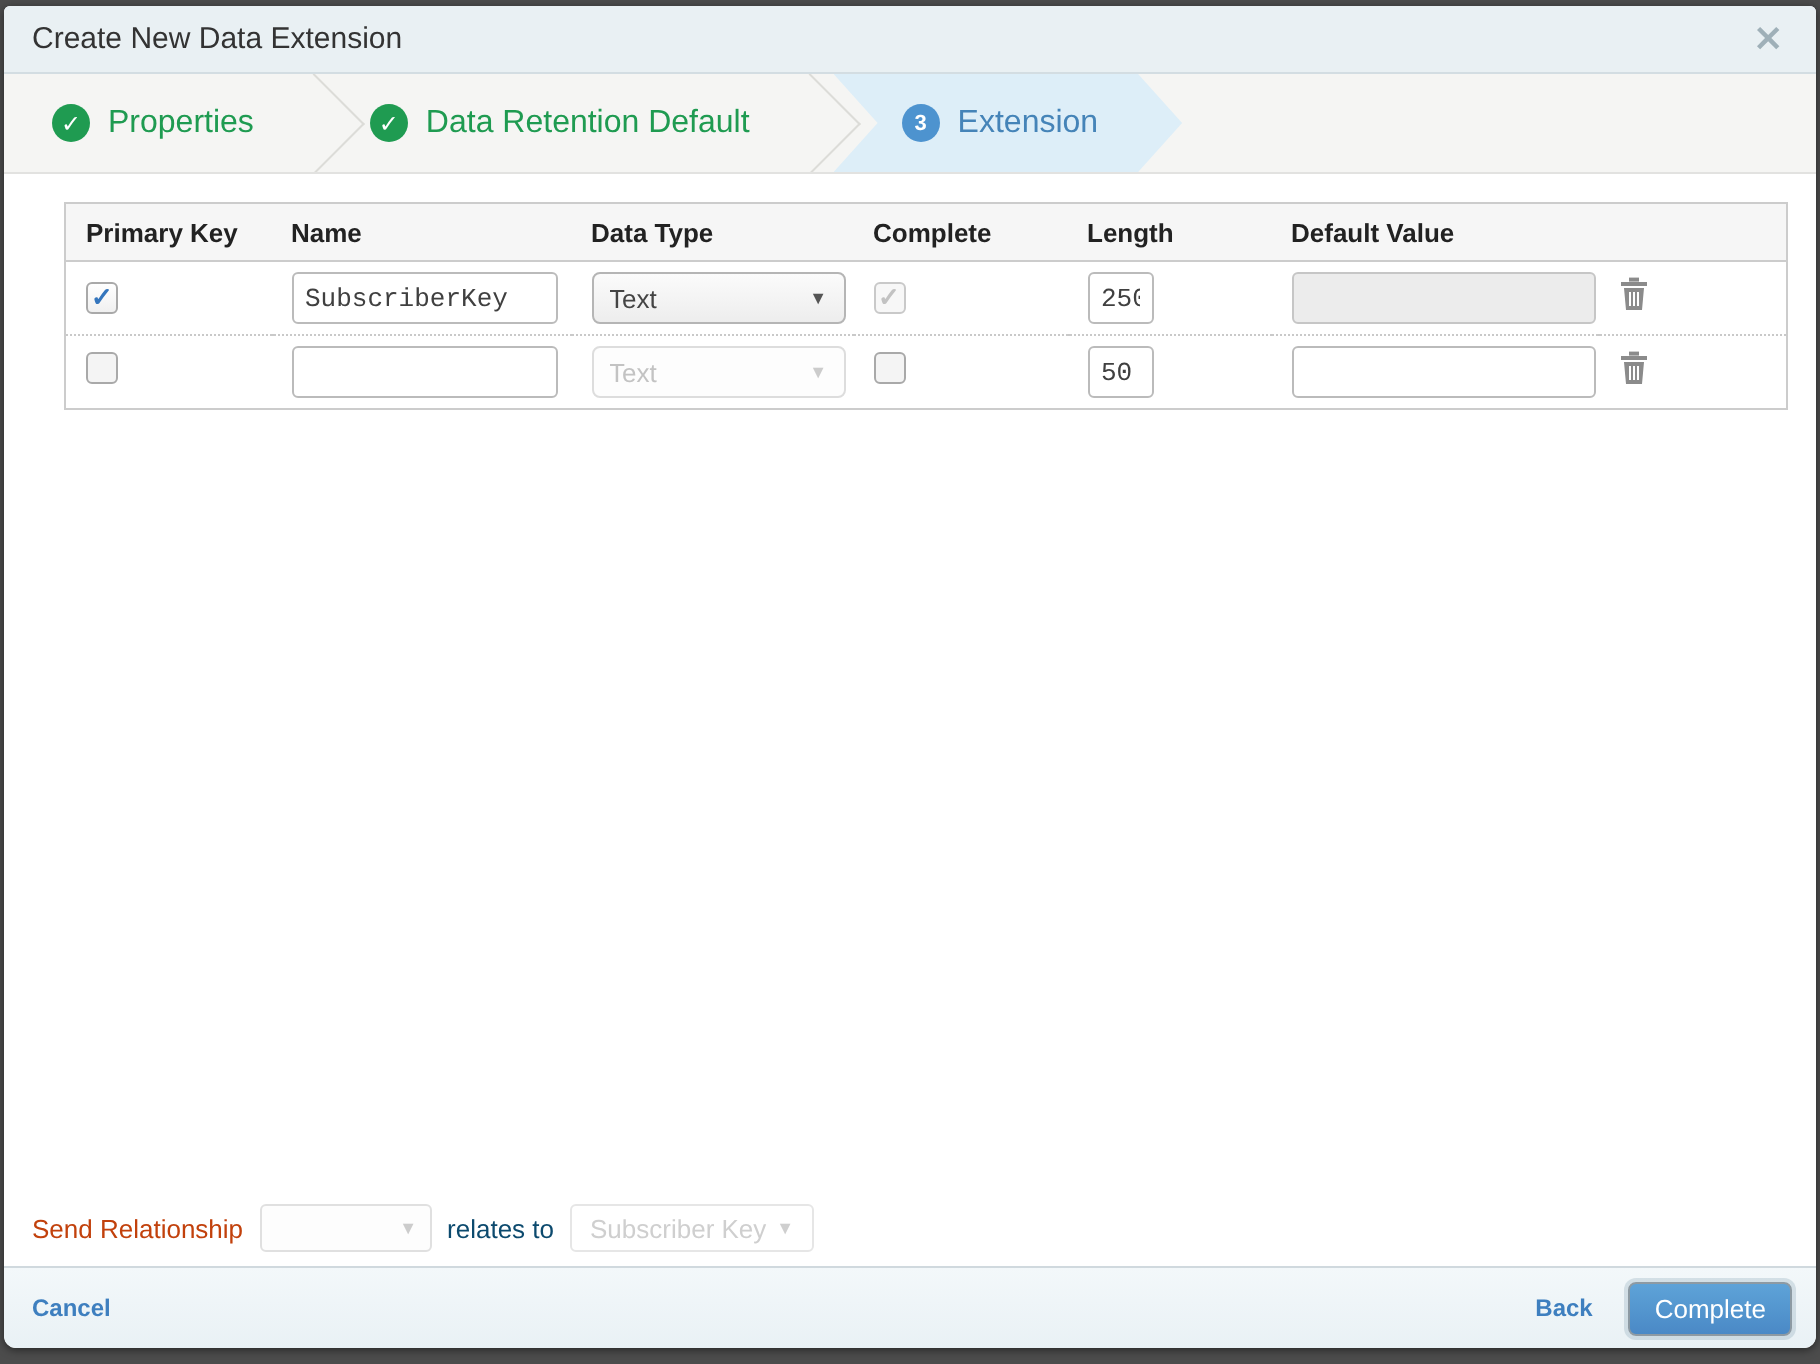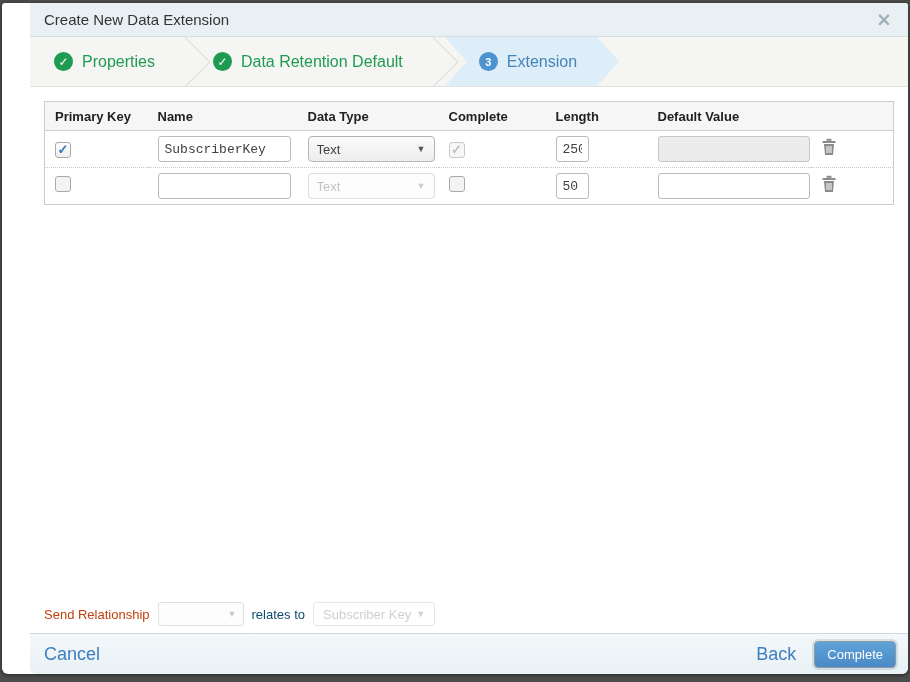--- a/index.html
+++ b/index.html
@@ -12,21 +12,20 @@
   }
   .modal {
     position: absolute;
     top: 3px; left: 2px; right: 2px; bottom: 8px;
     background: #ffffff;
     border-radius: 3px 3px 6px 6px;
     display: flex;
     flex-direction: column;
     overflow: hidden;
     box-shadow: 0 1px 4px rgba(0,0,0,0.5);
-    padding-left: 28px;
   }
 
   
   .titlebar {
     height: 34px;
     background: #e9f0f3;
     border-bottom: 1px solid #d3dde2;
     display: flex;
     align-items: center;
     padding: 0 12px 0 14px;
@@ -87,21 +86,21 @@
     align-items: center;
     justify-content: center;
     flex: 0 0 auto;
     color: #fff;
   }
   .step-circle.green { background: #1f9b51; font-size: 12px; }
   .step-circle.blue  { background: #4d93cf; font-size: 11px; font-weight: bold; }
 
   
   .content { flex: 1 1 auto; background: #ffffff; position: relative; display: flex; flex-direction: column; }
-  .attr-table-wrap { margin: 14px 14px 0 14px; }
+  .attr-table-wrap { margin: 14px 14px 0 30px; }
   table.attr-table {
     width: 100%;
     border-collapse: collapse;
     border: 1px solid #cccccc;
     table-layout: fixed;
   }
   table.attr-table th {
     background: #f6f6f6;
     border-bottom: 1px solid #cccccc;
     text-align: left;
@@ -214,21 +213,21 @@
   .footer {
     height: 41px;
     background: linear-gradient(#f3f8fa, #e9f1f5);
     border-top: 1px solid #d0d9de;
     display: flex;
     align-items: center;
     padding: 0 12px 0 14px;
     flex: 0 0 auto;
     border-radius: 0 0 6px 6px;
   }
-  a.link { color: #3e7fbf; font-size: 18px; text-decoration: none; cursor: pointer; }
+  a.link { color: #3e7fbf; font-size: 12px; text-decoration: none; cursor: pointer; font-weight: bold; }
   .footer .right { margin-left: auto; display: flex; align-items: center; gap: 18px; }
   .btn-primary {
     background: linear-gradient(#5ea3d8, #4a89c6);
     border: 1px solid #8d9aa3;
     color: #ffffff;
     font-size: 13px;
     font-family: "Liberation Sans", sans-serif;
     padding: 5px 12px;
     border-radius: 4px;
     cursor: pointer;

